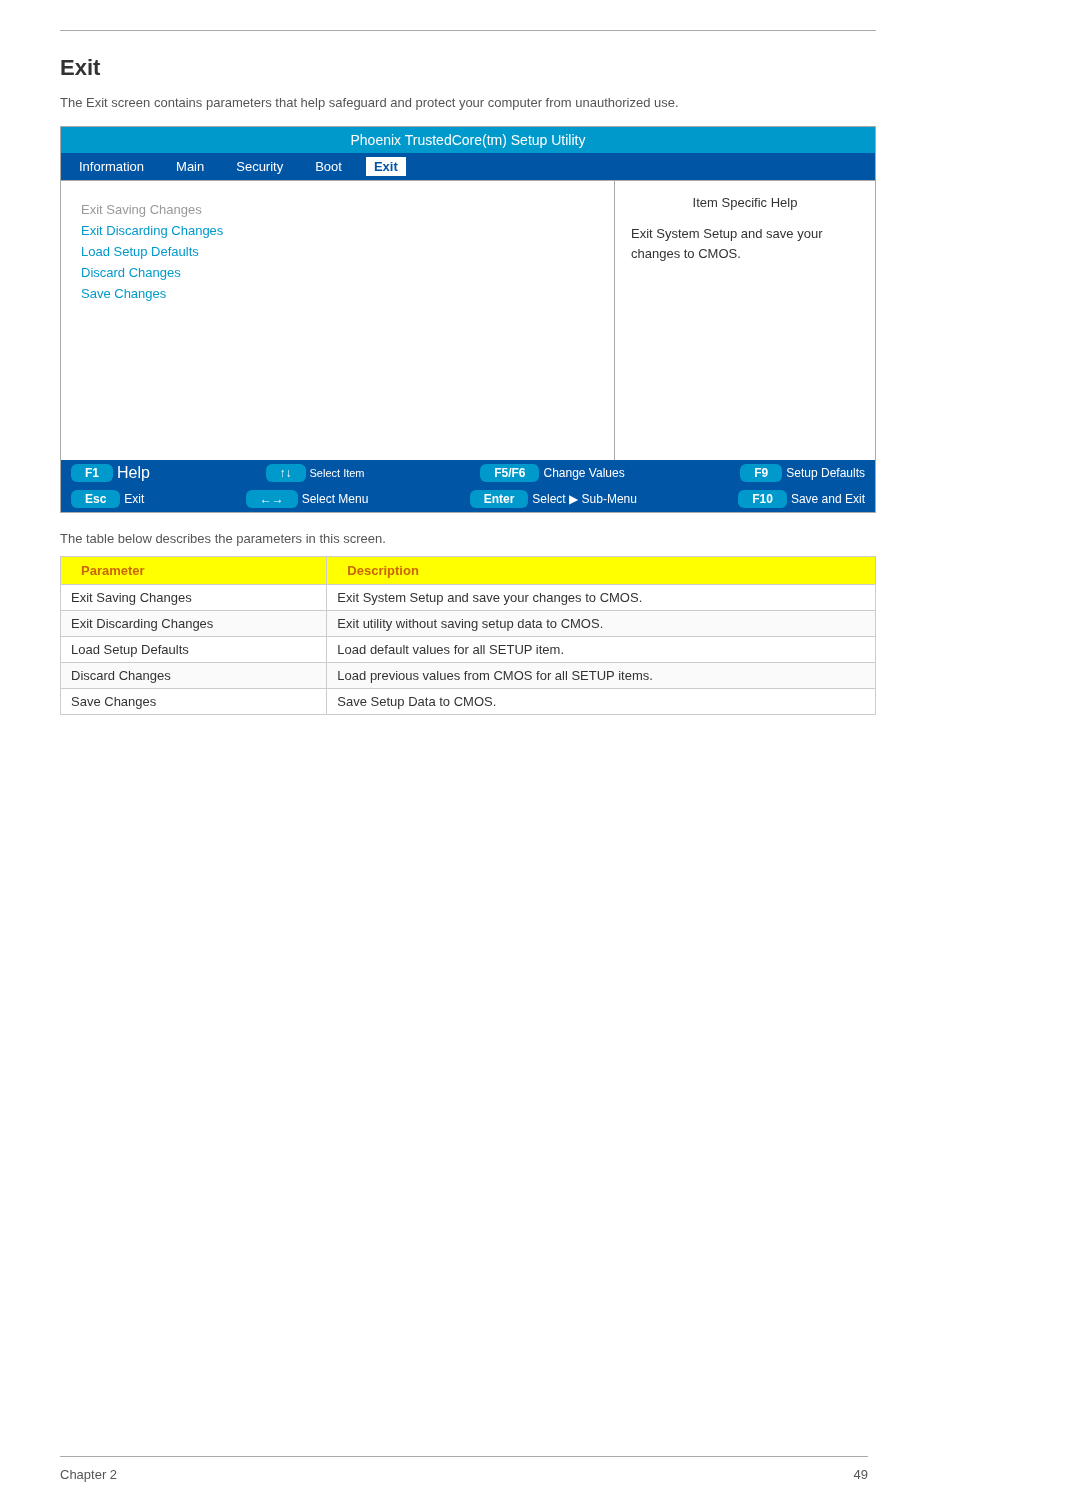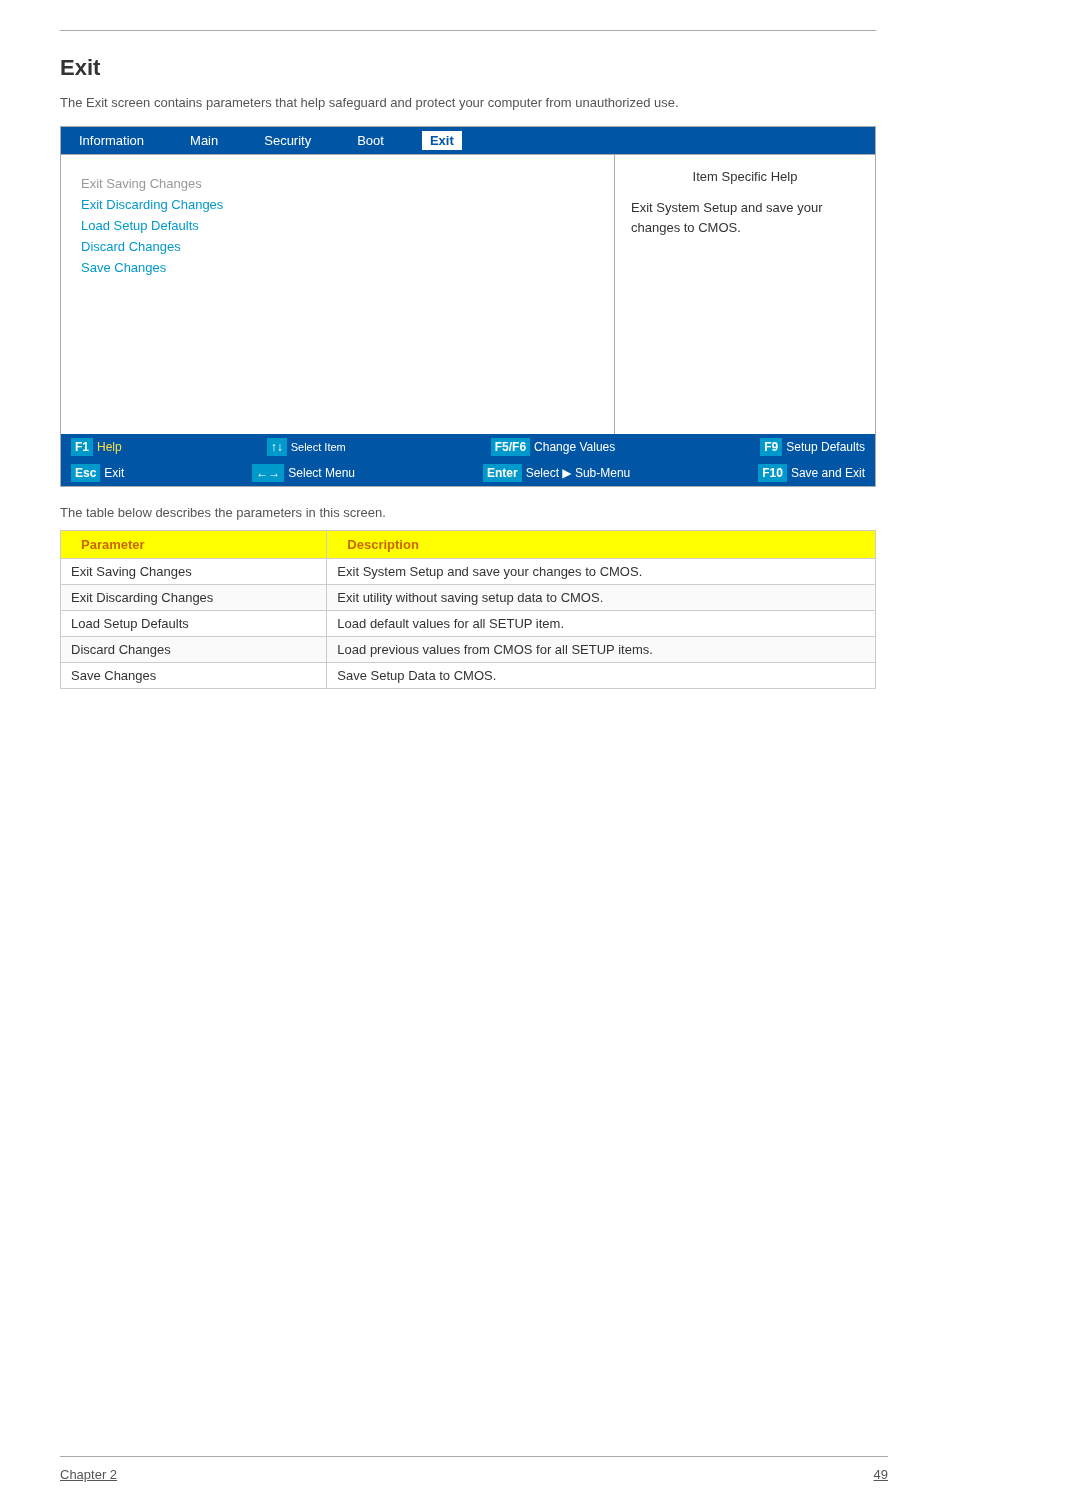--- a/index.html
+++ b/index.html
@@ -46,21 +46,21 @@
       text-align: center;
       font-size: 14px;
       padding: 5px 0;
       font-weight: normal;
     }
     .bios-nav-bar {
       background: #0055a5;
       display: flex;
       flex-direction: row;
       padding: 4px 10px;
-      gap: 30px;
+      gap: 16px;
     }
     .bios-nav-item {
       color: #fff;
       font-size: 13px;
       padding: 2px 8px;
       cursor: default;
     }
     .bios-nav-item.active {
       background: #fff;
       color: #0055a5;
@@ -104,23 +104,23 @@
     .key-group {
       display: flex;
       align-items: center;
       gap: 4px;
       color: #fff;
       font-size: 12px;
     }
     .key-badge {
       background: #0099cc;
       color: #fff;
-      padding: 2px 4px;
+      padding: 2px 14px;
       font-size: 12px;
-      border-radius: 0;
+      border-radius: 6px;
       font-weight: bold;
     }
     
     .table-intro {
       font-size: 13px;
       color: #555;
       margin-bottom: 10px;
     }
     .params-table {
       width: 100%;
@@ -143,47 +143,47 @@
       vertical-align: top;
     }
     .params-table tbody tr:nth-child(even) {
       background: #fafafa;
     }
     
     .page-footer {
       position: absolute;
       bottom: 30px;
       left: 60px;
-      right: 48px;
+      right: 68px;
       display: flex;
       justify-content: space-between;
       font-size: 13px;
       color: #555;
       border-top: 1px solid #aaa;
       padding-top: 10px;
-      text-decoration: underline;
     }
     .bios-key-row {
       display: flex;
       justify-content: space-between;
       background: #0055a5;
       padding: 4px 10px;
     }
   </style>
 </head>
 <body>
 
 <div class="page-container">
   <hr class="top-divider">
 
   <h1 class="page-title">Exit</h1>
   <p class="intro-text">The Exit screen contains parameters that help safeguard and protect your computer from unauthorized use.</p>
 
   <div class="bios-box">
 
+    <div class="bios-title-bar">Phoenix TrustedCore(tm) Setup Utility</div>
 
     <div class="bios-nav-bar">
       <span class="bios-nav-item">Information</span>
       <span class="bios-nav-item">Main</span>
       <span class="bios-nav-item">Security</span>
       <span class="bios-nav-item">Boot</span>
       <span class="bios-nav-item active">Exit</span>
     </div>
 
     <div class="bios-content-area">
@@ -198,21 +198,21 @@
 
       <div class="bios-right-panel">
         <div class="item-specific-help-title">Item Specific Help</div>
         <p class="help-text">Exit System Setup and save your changes to CMOS.</p>
       </div>
     </div>
 
     <div class="bios-key-row">
       <div class="key-group">
         <span class="key-badge">F1</span>
-        <span style="color:#fde047;font-size:12px;">Help</span>
+        <span style="color:#ffffff;font-size:16px;">Help</span>
       </div>
       <div class="key-group">
         <span class="key-badge">↑↓</span>
         <span style="color:#fff;font-size:11px;">Select Item</span>
       </div>
       <div class="key-group">
         <span class="key-badge">F5/F6</span>
         <span style="color:#fff;font-size:12px;">Change Values</span>
       </div>
       <div class="key-group">

